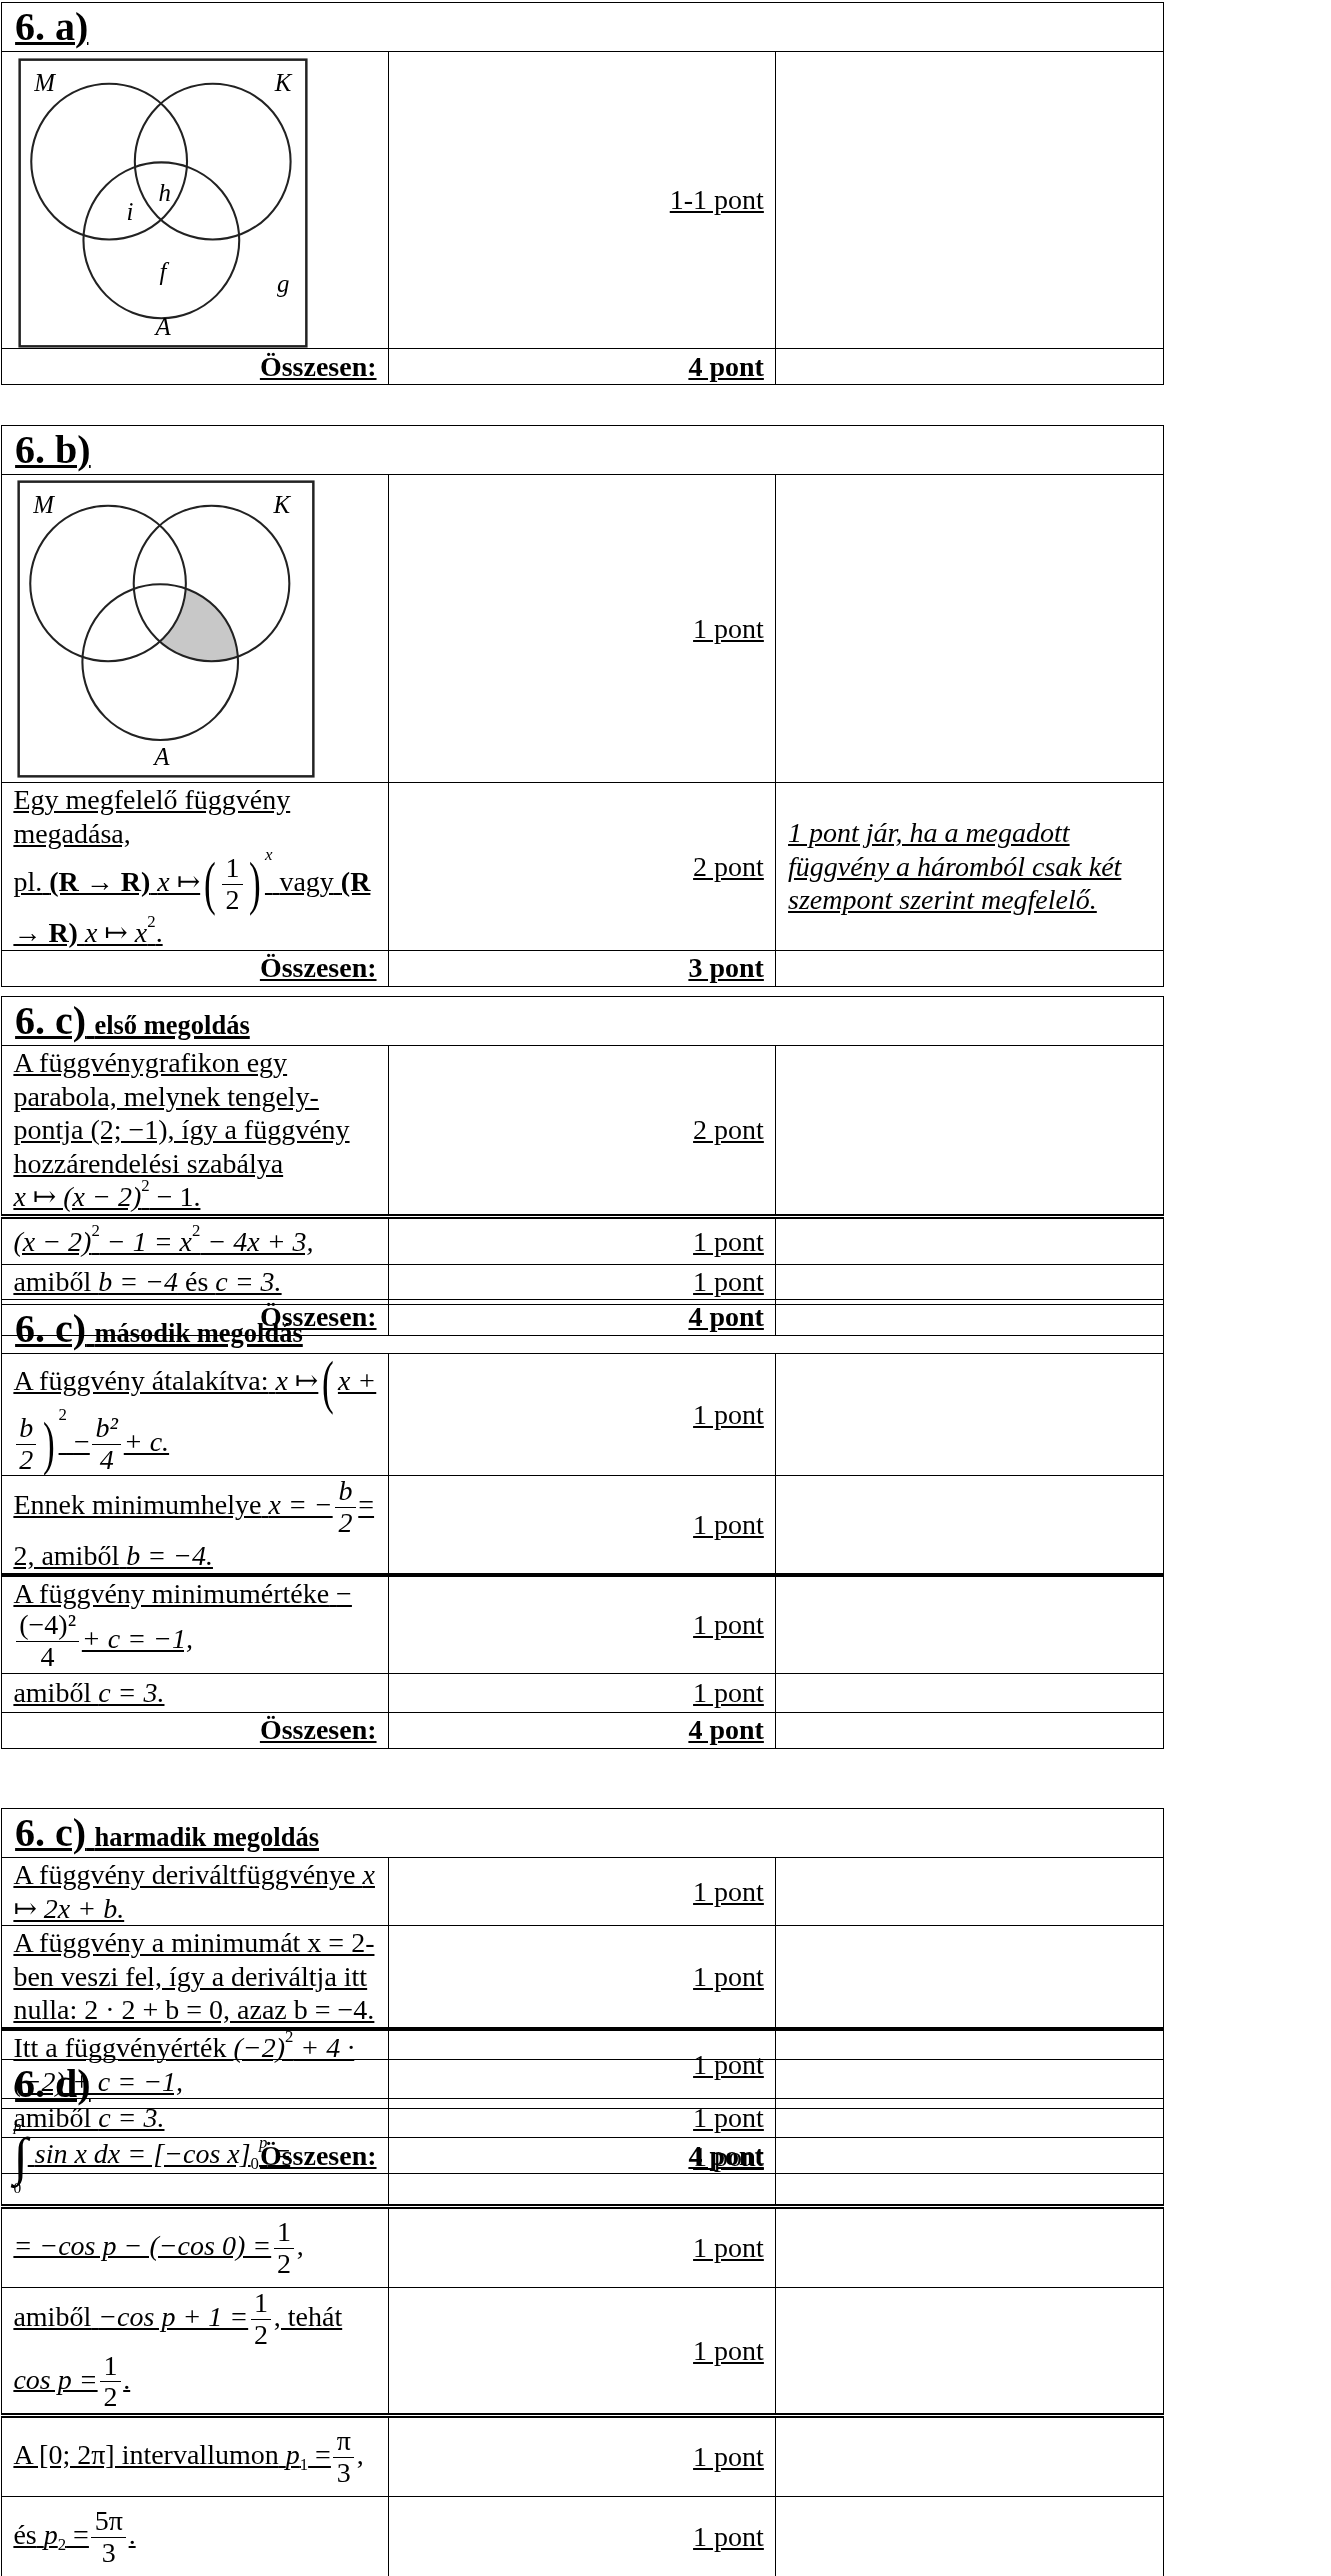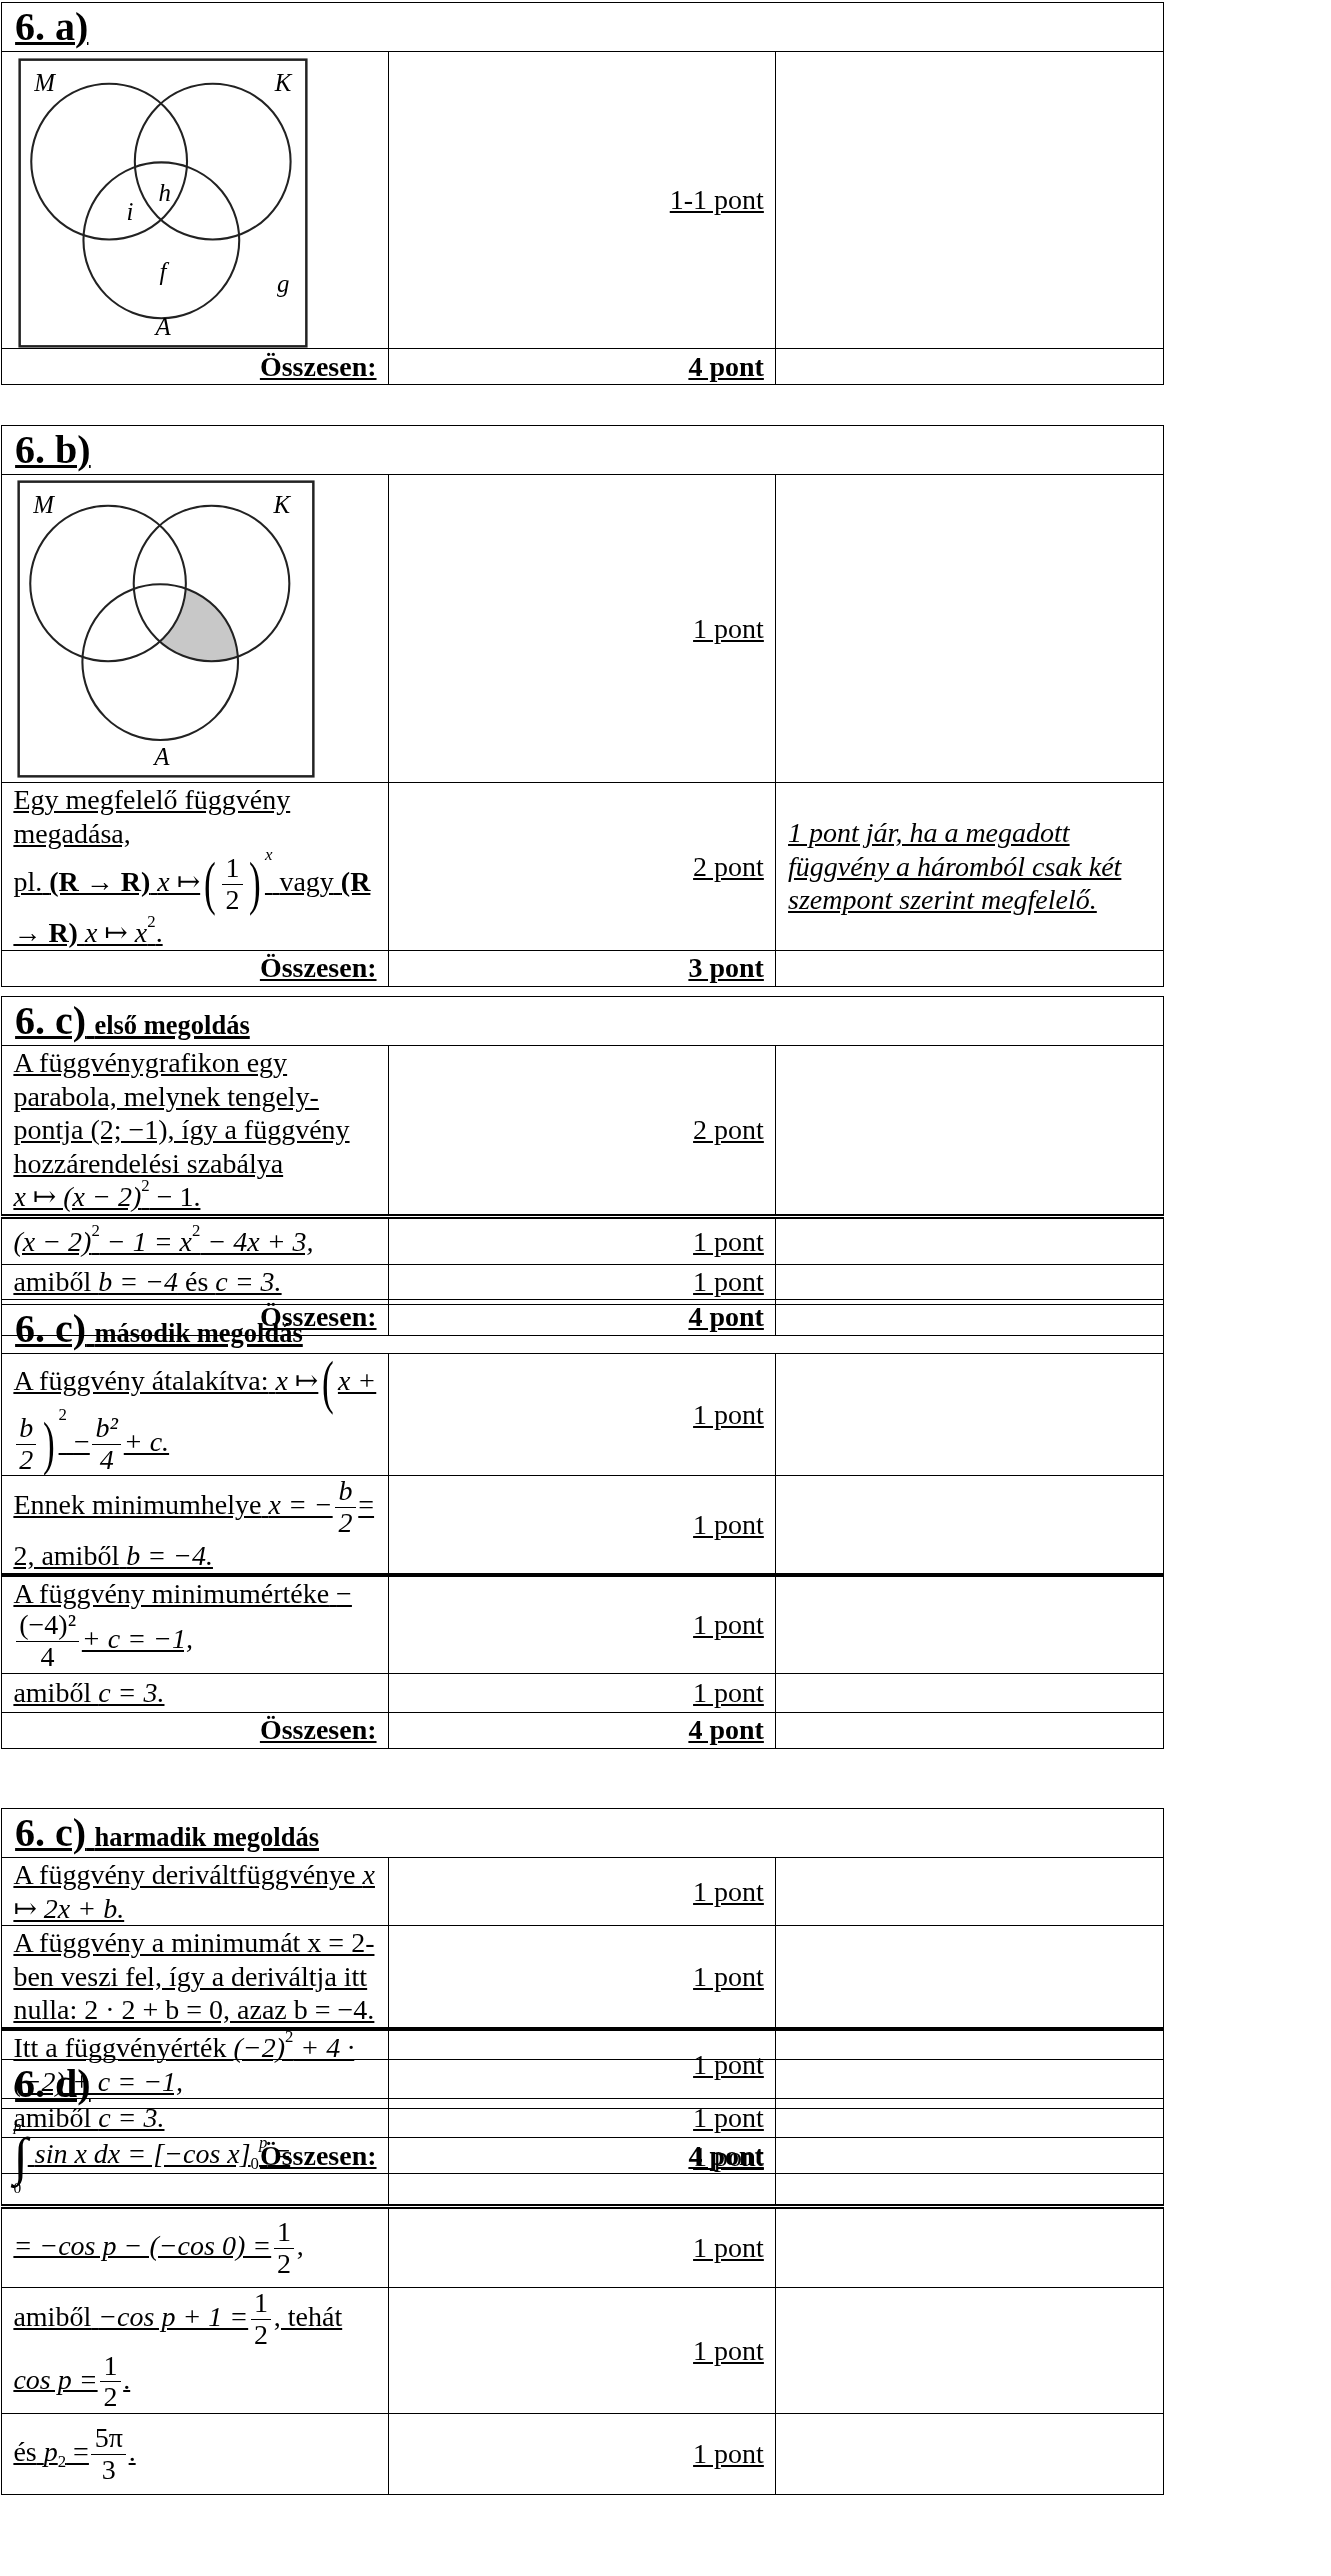--- a/index.html
+++ b/index.html
@@ -307,20 +307,31 @@
               <span class="den">2</span>
             </span><span>, tehát</span>
         <span class="m">cos p =</span><span class="frac">
               <span class="num">1</span>
               <span class="den">2</span>
             </span><span>.</span>
       </td>
       <td class="c2">1 pont</td>
       <td class="c3"></td>
     </tr>
+    <tr class="dbl" style="height:81px;">
+      <td class="c1">
+        <span>A [0; 2π] intervallumon</span>
+        <span class="m">p</span><sub>1</sub><span> =</span><span class="frac">
+              <span class="num">π</span>
+              <span class="den">3</span>
+            </span><span>,</span>
+      </td>
+      <td class="c2">1 pont</td>
+      <td class="c3"></td>
+    </tr>
     <tr style="height:81px;">
       <td class="c1">
         <span>és</span>
         <span class="m">p</span><sub>2</sub><span> =</span><span class="frac">
               <span class="num">5π</span>
               <span class="den">3</span>
             </span><span>.</span>
       </td>
       <td class="c2">1 pont</td>
       <td class="c3"></td>

